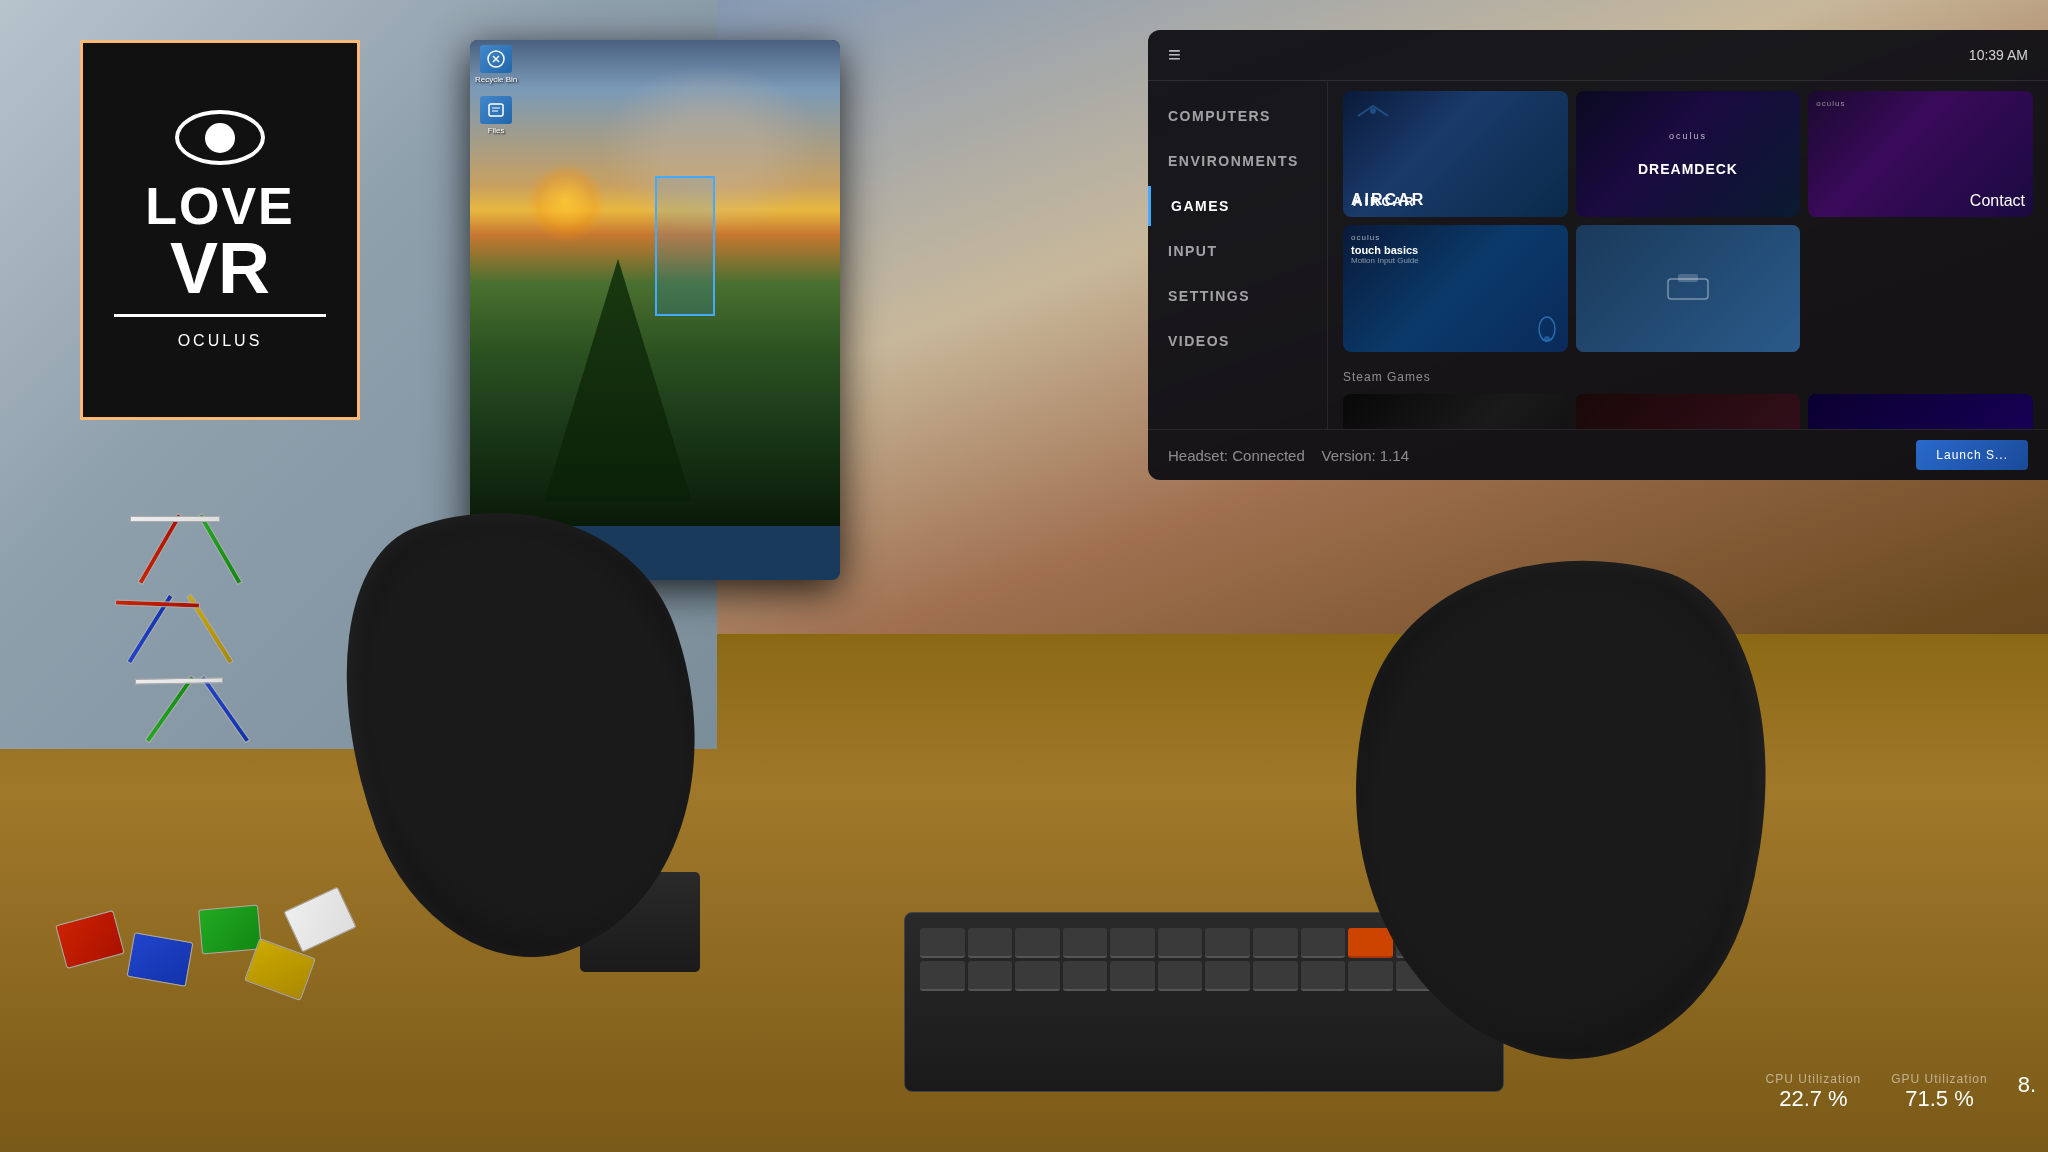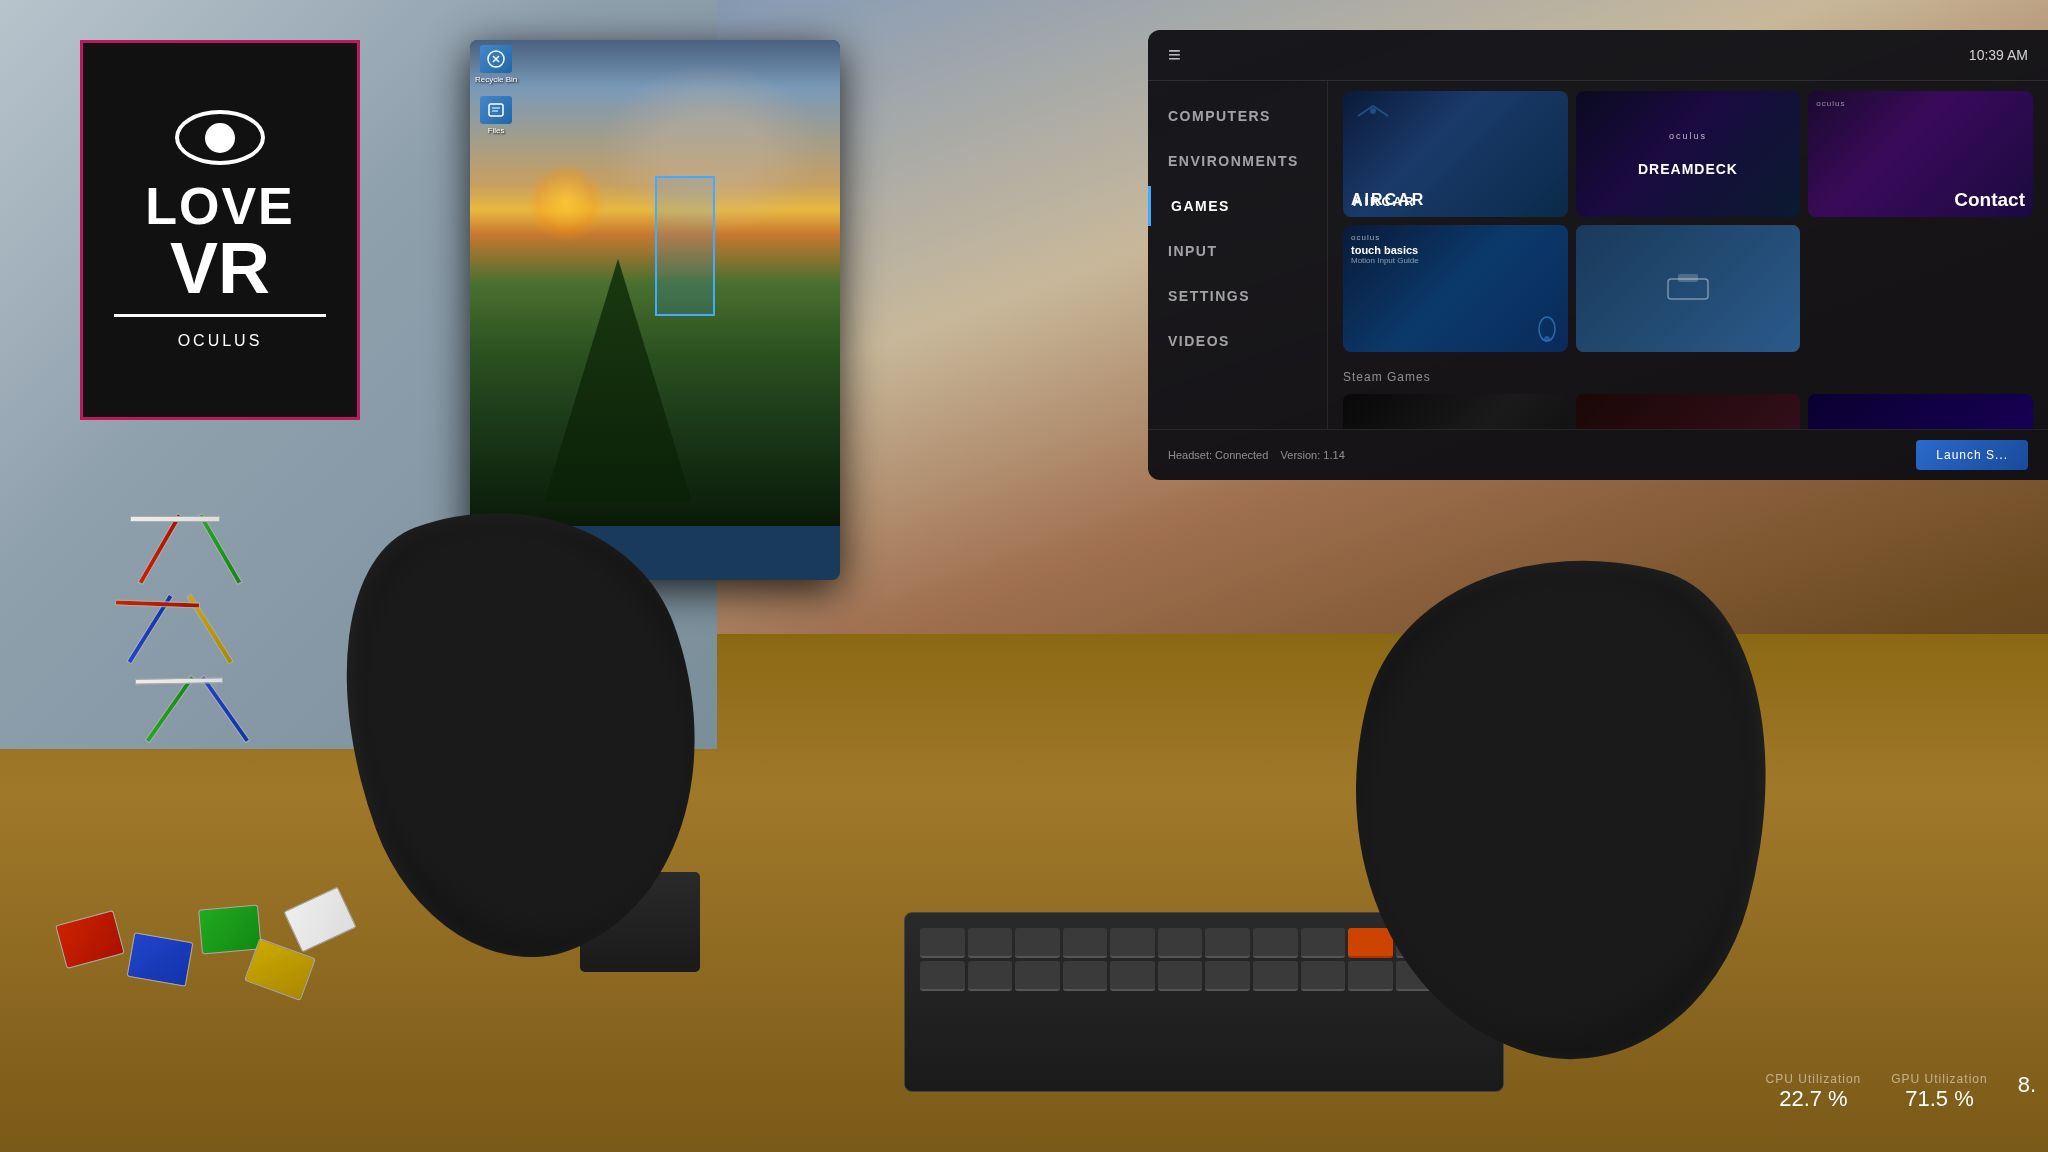--- a/index.html
+++ b/index.html
@@ -39,21 +39,21 @@
     }
 
     
     .love-vr-poster {
       position: absolute;
       top: 40px;
       left: 80px;
       width: 280px;
       height: 380px;
       background: #111;
-      border: 3px solid #be185d;
+      border: 3px solid #fdba74;
       display: flex;
       flex-direction: column;
       align-items: center;
       justify-content: center;
       padding: 4px;
     }
 
     .poster-eye {
       width: 90px;
       height: 55px;
@@ -596,21 +596,21 @@
     .overlay-status {
       padding: 10px 20px;
       border-top: 1px solid rgba(255,255,255,0.08);
       display: flex;
       align-items: center;
       justify-content: space-between;
     }
 
     .status-info {
       color: rgba(255,255,255,0.5);
-      font-size: 11px;
+      font-size: 15px;
     }
 
     .launch-button {
       background: linear-gradient(135deg, #2a6acc, #1a4a99);
       color: white;
       border: none;
       padding: 8px 20px;
       border-radius: 4px;
       font-size: 12px;
       cursor: pointer;
@@ -811,21 +811,21 @@
             <span class="game-dreamdeck-logo-oculus">oculus</span>
             <span class="game-dreamdeck-logo-text">DREAMDECK</span>
           </div>
         </div>
 
         <div class="game-card game-contact">
           <div style="position:absolute;inset:0;display:flex;flex-direction:column;align-items:flex-start;justify-content:flex-start;padding:8px">
             <span style="color:rgba(255,255,255,0.5);font-size:8px;letter-spacing:1px">oculus</span>
           </div>
           <div class="game-contact-text">
-            <div style="color:white;font-size:19px;font-weight:700;line-height:1">Contact</div>
+            <div style="color:white;font-size:16px;font-weight:400;line-height:1">Contact</div>
           </div>
         </div>
 
         <div class="game-card game-touch-basics">
           <div class="game-touch-basics-overlay">
             <span class="game-touch-basics-oculus">oculus</span>
             <span class="game-touch-basics-title">touch basics</span>
             <span class="game-touch-basics-subtitle">Motion Input Guide</span>
           </div>
           <svg style="position:absolute;bottom:8px;right:8px;opacity:0.5" width="25" height="30" viewBox="0 0 25 30">

